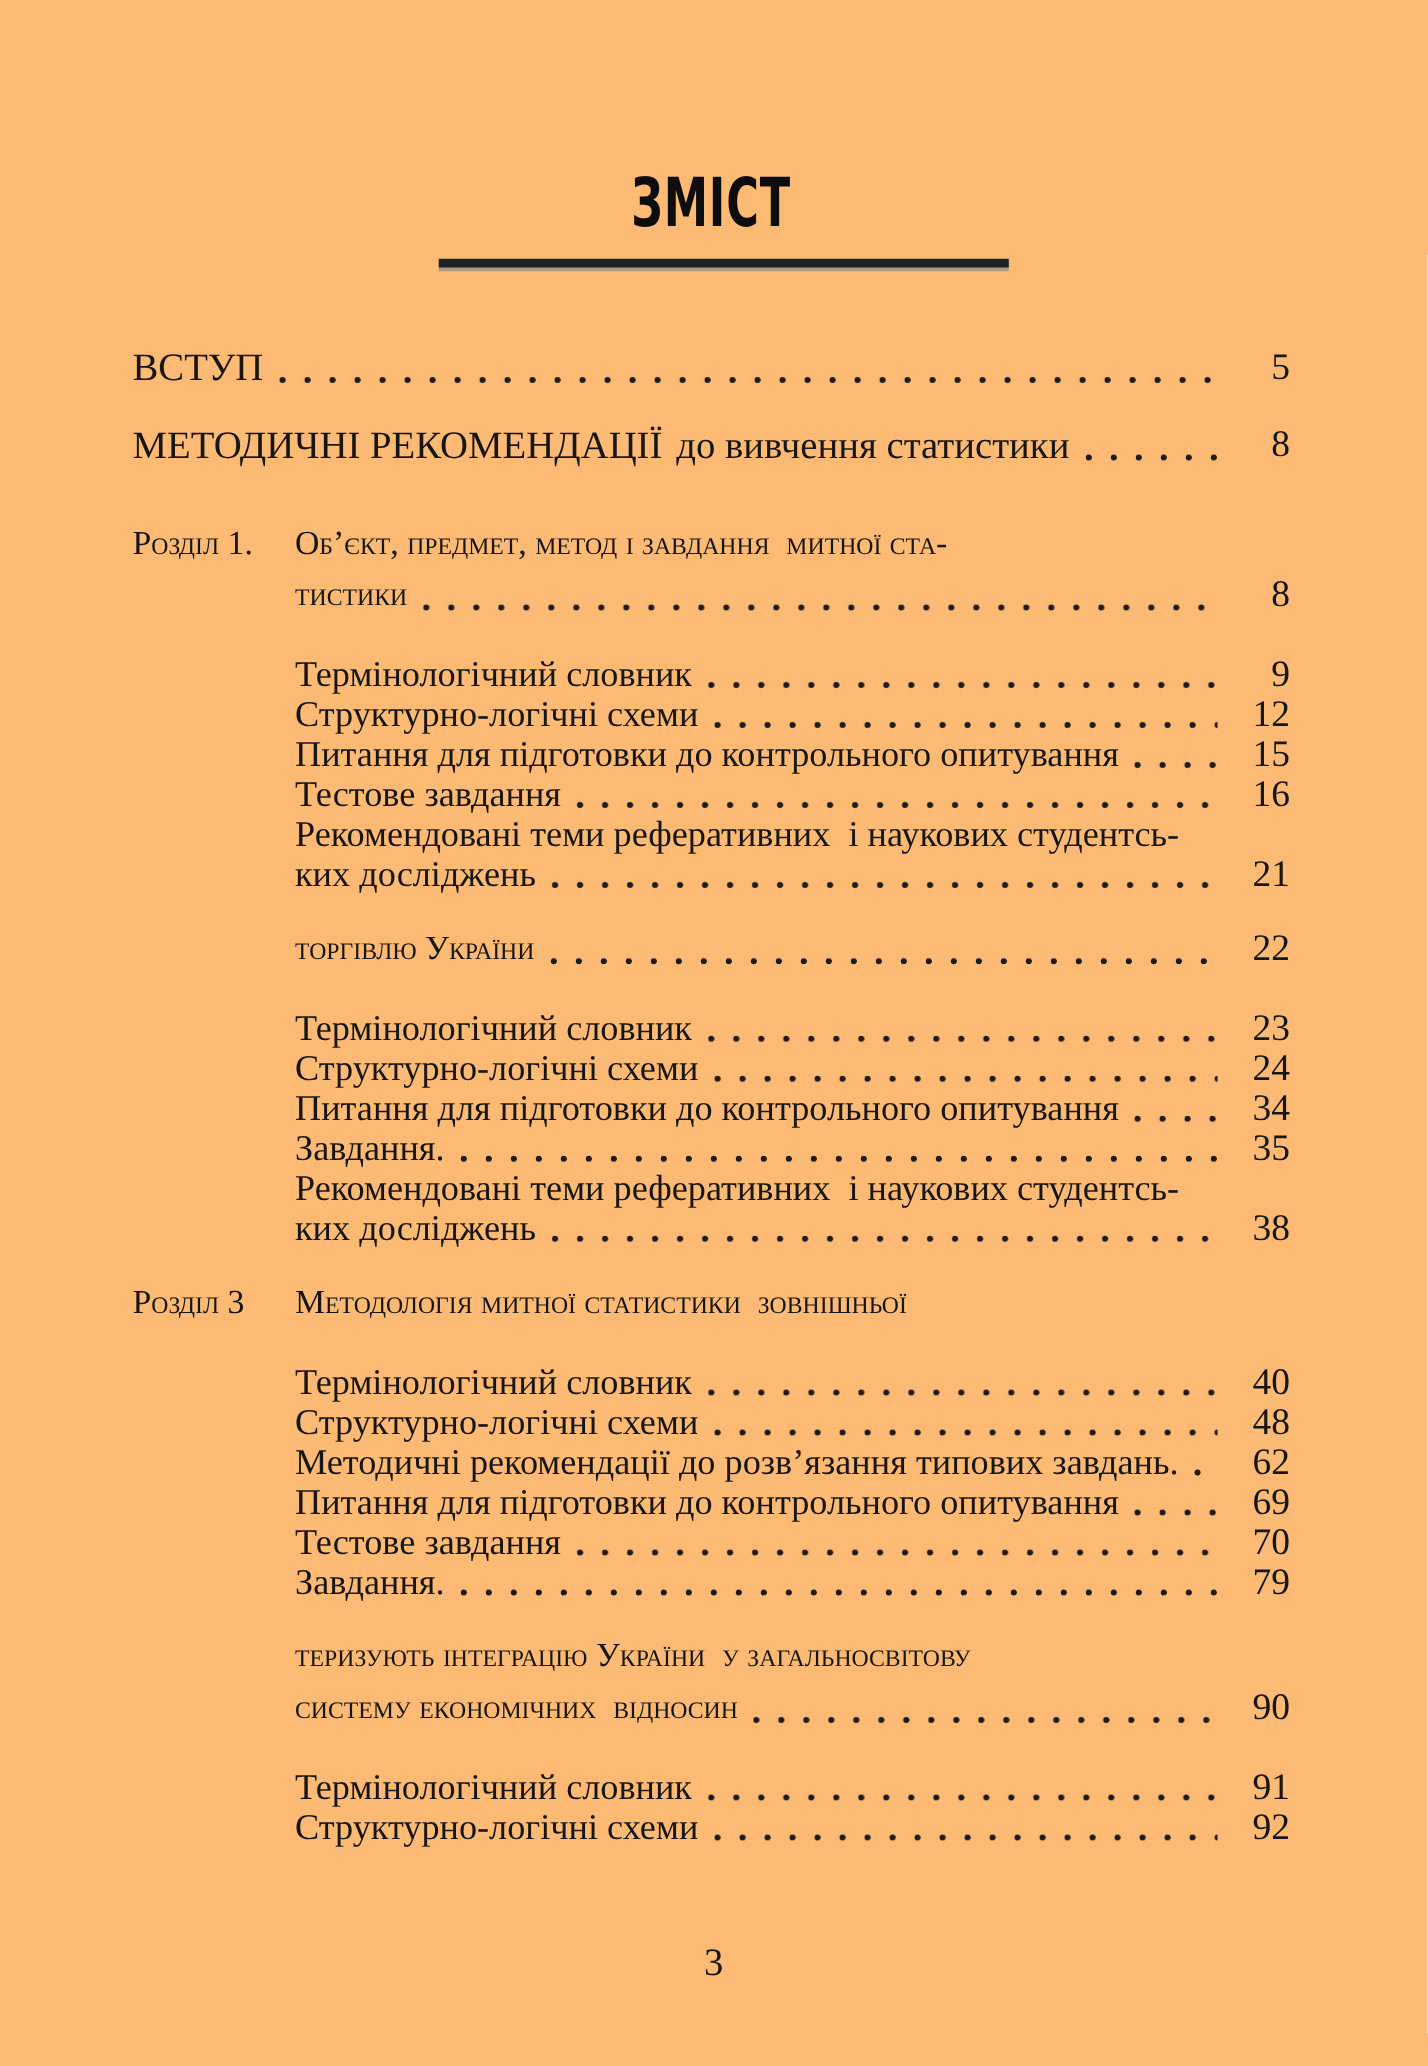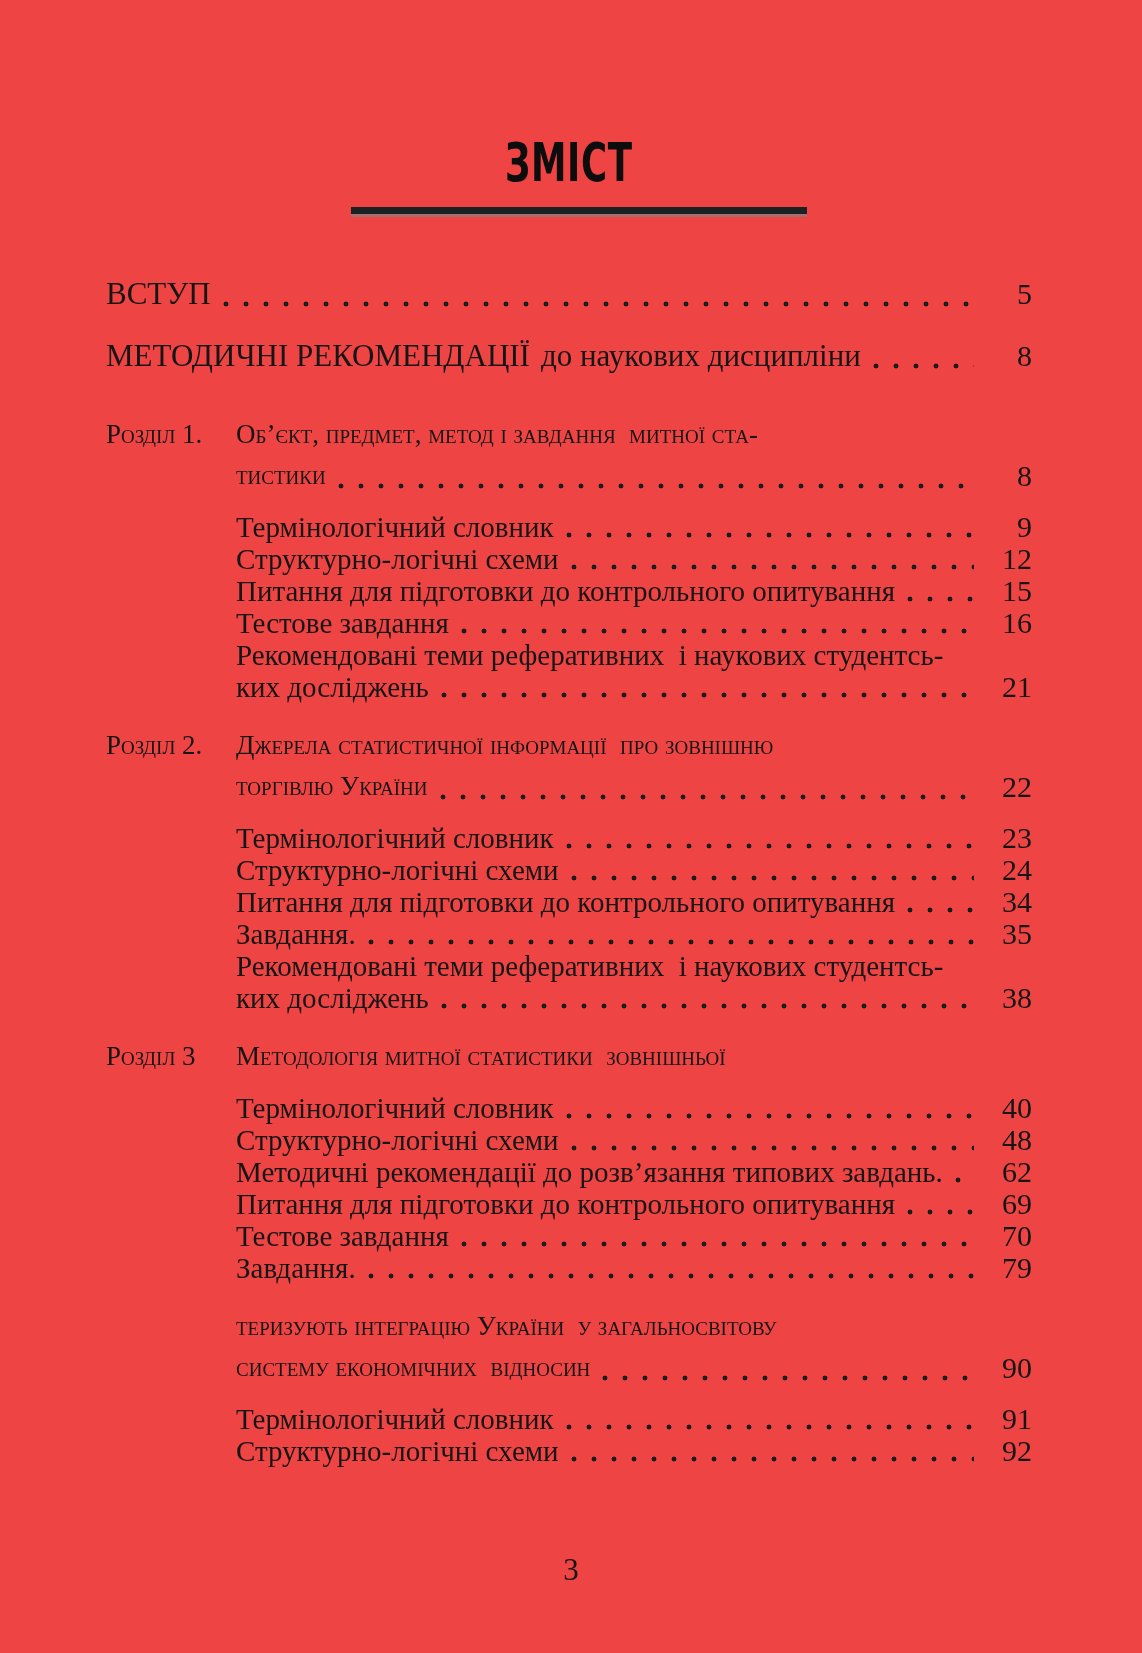--- a/index.html
+++ b/index.html
@@ -1,19 +1,19 @@
 <!DOCTYPE html>
 <html lang="uk"><head>
 <meta charset="utf-8">
 <style>
   * { margin:0; padding:0; box-sizing:border-box; }
   html,body { background:#ffffff; }
   .page {
     position:relative; width:1142px; height:1653px; margin:0 auto;
-    background:#ef4444; color:#161616; overflow:hidden;
+    background:#fdba74; color:#161616; overflow:hidden;
     font-family:"Liberation Serif", serif;
   }
   .inner { padding:136px 110px 0 106px; }
 
   
   .head { text-align:center; }
   .title {
     display:inline-block;
     font-family:"DejaVu Sans", sans-serif;
     font-weight:bold; font-size:54px; line-height:54px; letter-spacing:1px;
@@ -47,21 +47,21 @@
   .chapter.first { margin-top:40px; }
   .ch-line { line-height:41px; }
   .ch-label, .ch-title {
     font-weight:normal; font-variant:small-caps; font-size:27px; white-space:pre-wrap;
   }
   .ch-label { flex:0 0 130px; }
   .ch-cont { margin-left:130px; }
   .ch-line .leader { margin-bottom:7px; }
 
   
-  .items { margin-top:15px; margin-left:130px; }
+  .items { margin-top:28px; margin-left:130px; }
 
   
   .folio {
     position:absolute; left:0; right:0; top:1552px;
     text-align:center; font-size:31px; color:#161616;
   }
 </style>
 </head>
 <body>
 
@@ -76,21 +76,21 @@
     <div class="toc">
 
       <div class="row front">
         <span class="t">ВСТУП</span>
         <span class="leader"></span>
         <span class="pg">5</span>
       </div>
 
       <div class="row front">
         <span class="t">МЕТОДИЧНІ РЕКОМЕНДАЦІЇ</span>
-        <span class="rest">до наукових дисципліни</span>
+        <span class="rest">до вивчення статистики</span>
         <span class="leader"></span>
         <span class="pg">8</span>
       </div>
 
       <section class="chapter first">
         <div class="row ch-line">
           <span class="ch-label">Розділ 1.</span>
           <span class="ch-title">Об’єкт, предмет, метод і завдання  митної ста-</span>
         </div>
         <div class="row ch-line ch-cont">
@@ -126,24 +126,20 @@
             <div class="row">
               <span class="t">ких досліджень</span>
               <span class="leader"></span>
               <span class="pg">21</span>
             </div>
           </div>
         </div>
       </section>
 
       <section class="chapter">
-        <div class="row ch-line">
-          <span class="ch-label">Розділ 2.</span>
-          <span class="ch-title">Джерела статистичної інформації  про зовнішню</span>
-        </div>
         <div class="row ch-line ch-cont">
           <span class="ch-title">торгівлю України</span>
           <span class="leader"></span>
           <span class="pg">22</span>
         </div>
         <div class="items">
           <div class="row">
             <span class="t">Термінологічний словник</span>
             <span class="leader"></span>
             <span class="pg">23</span>

